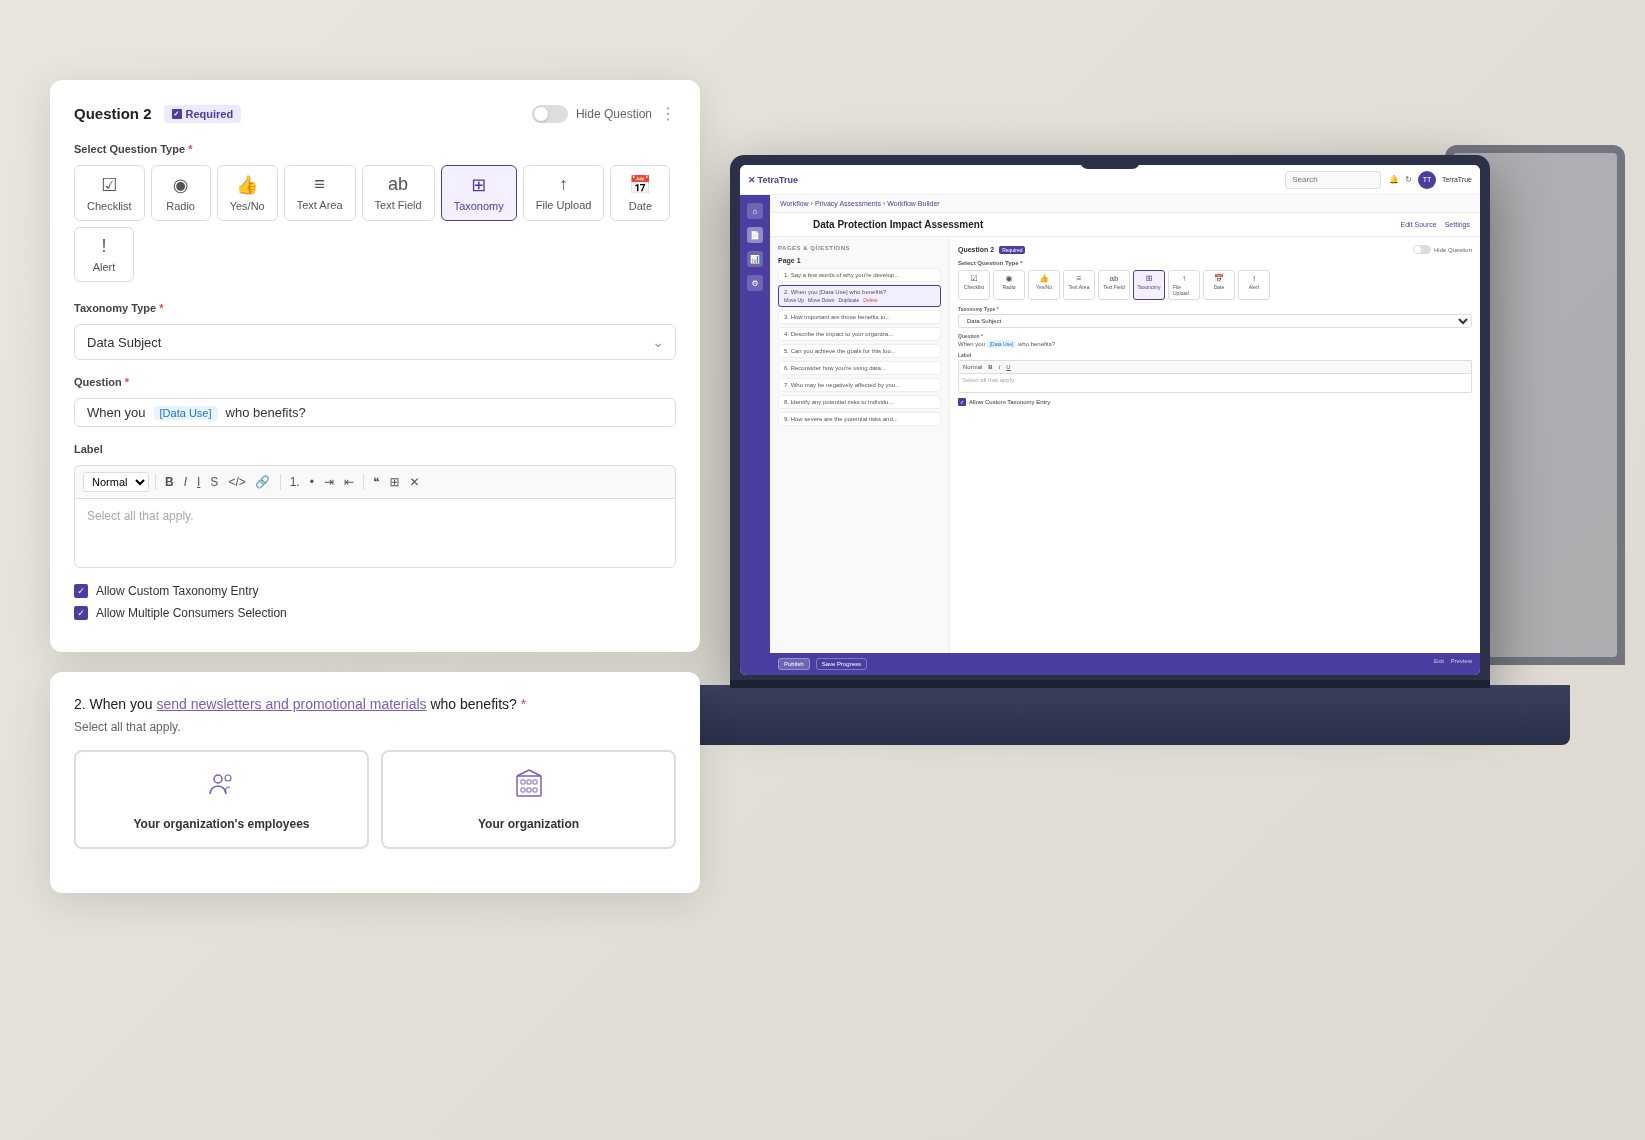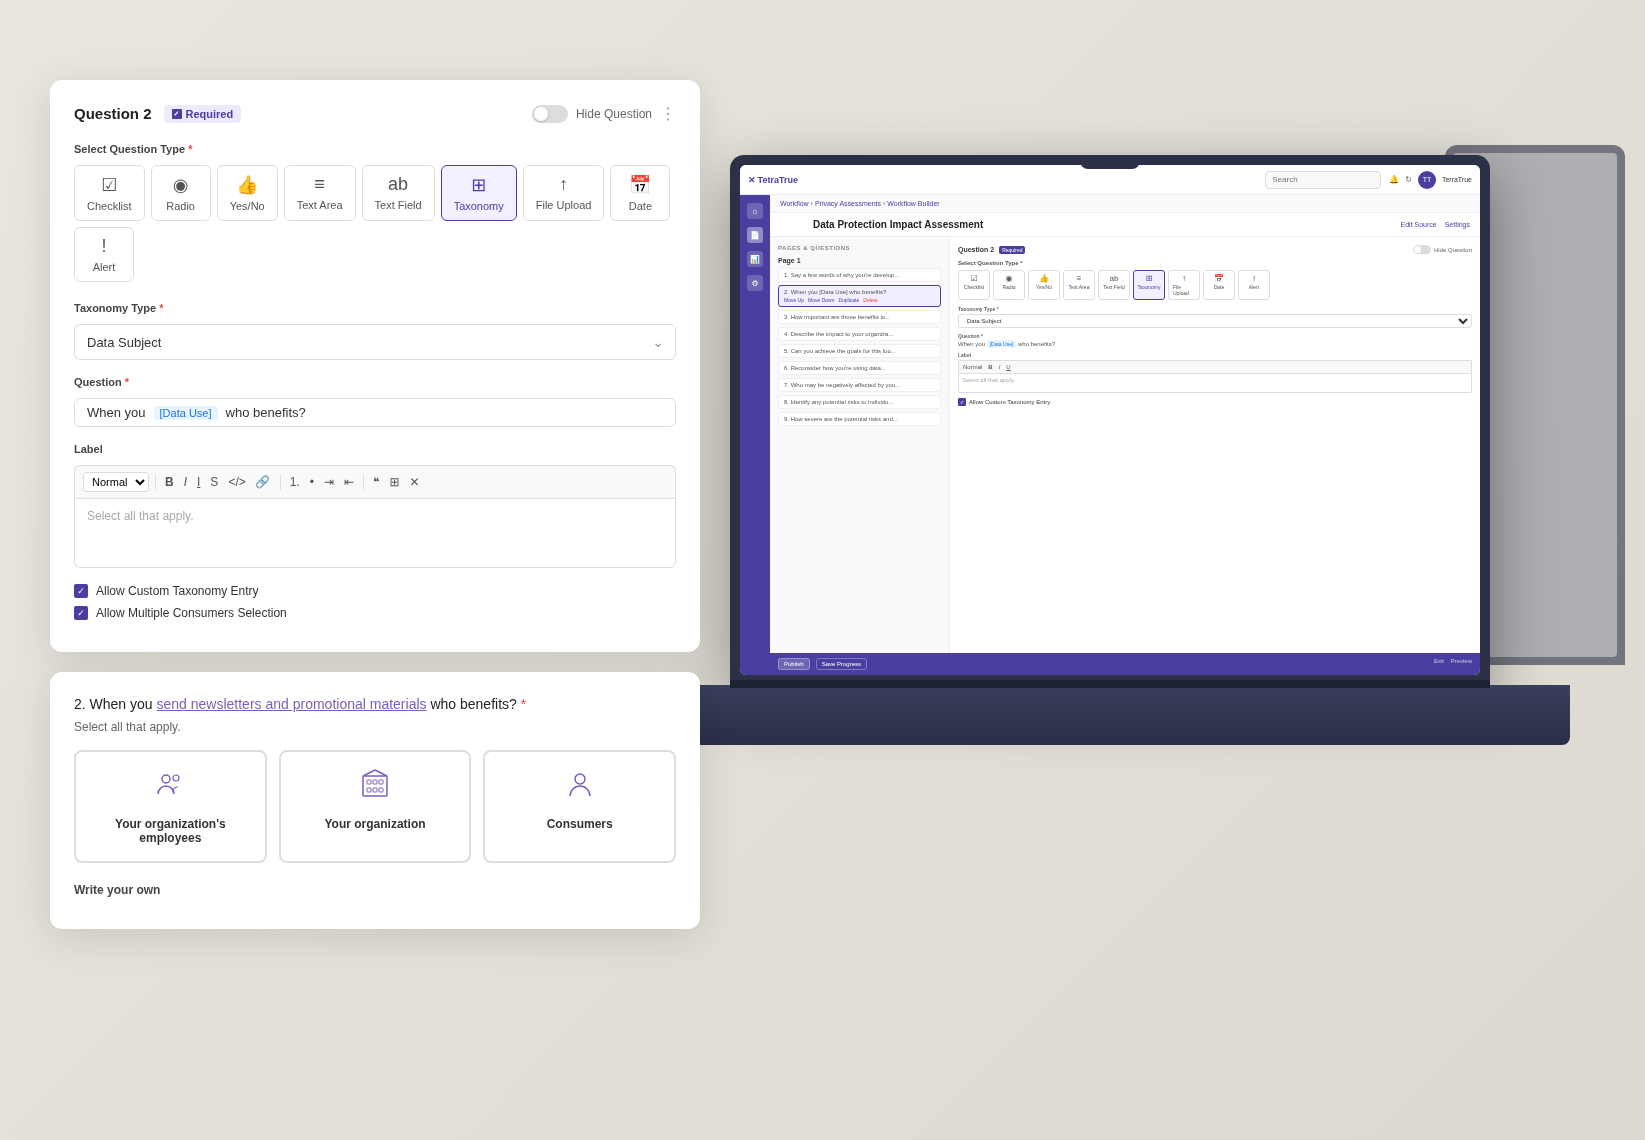--- a/index.html
+++ b/index.html
@@ -72,21 +72,21 @@
     }
 
     .app-search {
       margin-left: auto;
       display: flex;
       align-items: center;
       gap: 8px;
     }
 
     .search-box {
-      width: 116px;
+      width: 96px;
       height: 18px;
       border: 1px solid #ddd;
       border-radius: 4px;
       font-size: 8px;
       padding: 0 6px;
       color: #999;
       background: #f9f9f9;
     }
 
     .header-icons {
@@ -962,32 +962,22 @@
               <rect x="14" y="20" width="4" height="4" rx="0.5" stroke="#7c5cbf" stroke-width="1" fill="none"></rect>
               <rect x="20" y="20" width="4" height="4" rx="0.5" stroke="#7c5cbf" stroke-width="1" fill="none"></rect>
               <line x1="4" y1="8" x2="16" y2="2" stroke="#7c5cbf" stroke-width="1.5"></line>
               <line x1="28" y1="8" x2="16" y2="2" stroke="#7c5cbf" stroke-width="1.5"></line>
             </svg>
           </div>
           <span class="tax-label">Your organization</span>
         </div>
 
 
-        <div class="tax-option">
-          <div class="tax-icon">
-            <svg width="32" height="32" viewBox="0 0 32 32" fill="none" xmlns="http://www.w3.org/2000/svg">
-              <circle cx="16" cy="11" r="5" stroke="#7c5cbf" stroke-width="1.5" fill="none"></circle>
-              <path d="M6 28c0-5.5 4.5-10 10-10s10 4.5 10 10" stroke="#7c5cbf" stroke-width="1.5" fill="none"></path>
-            </svg>
-          </div>
-          <span class="tax-label">Consumers</span>
-        </div>
       </div>
 
-      <div class="write-own-label">Write your own</div>
     </div>
   </div>
 </div>
 
 <div style="position:absolute; top:155px; left:650px; z-index:10;">
 
   <div class="laptop-screen-outer">
     <div class="laptop-notch"></div>
     <div class="laptop-screen-inner">
 

